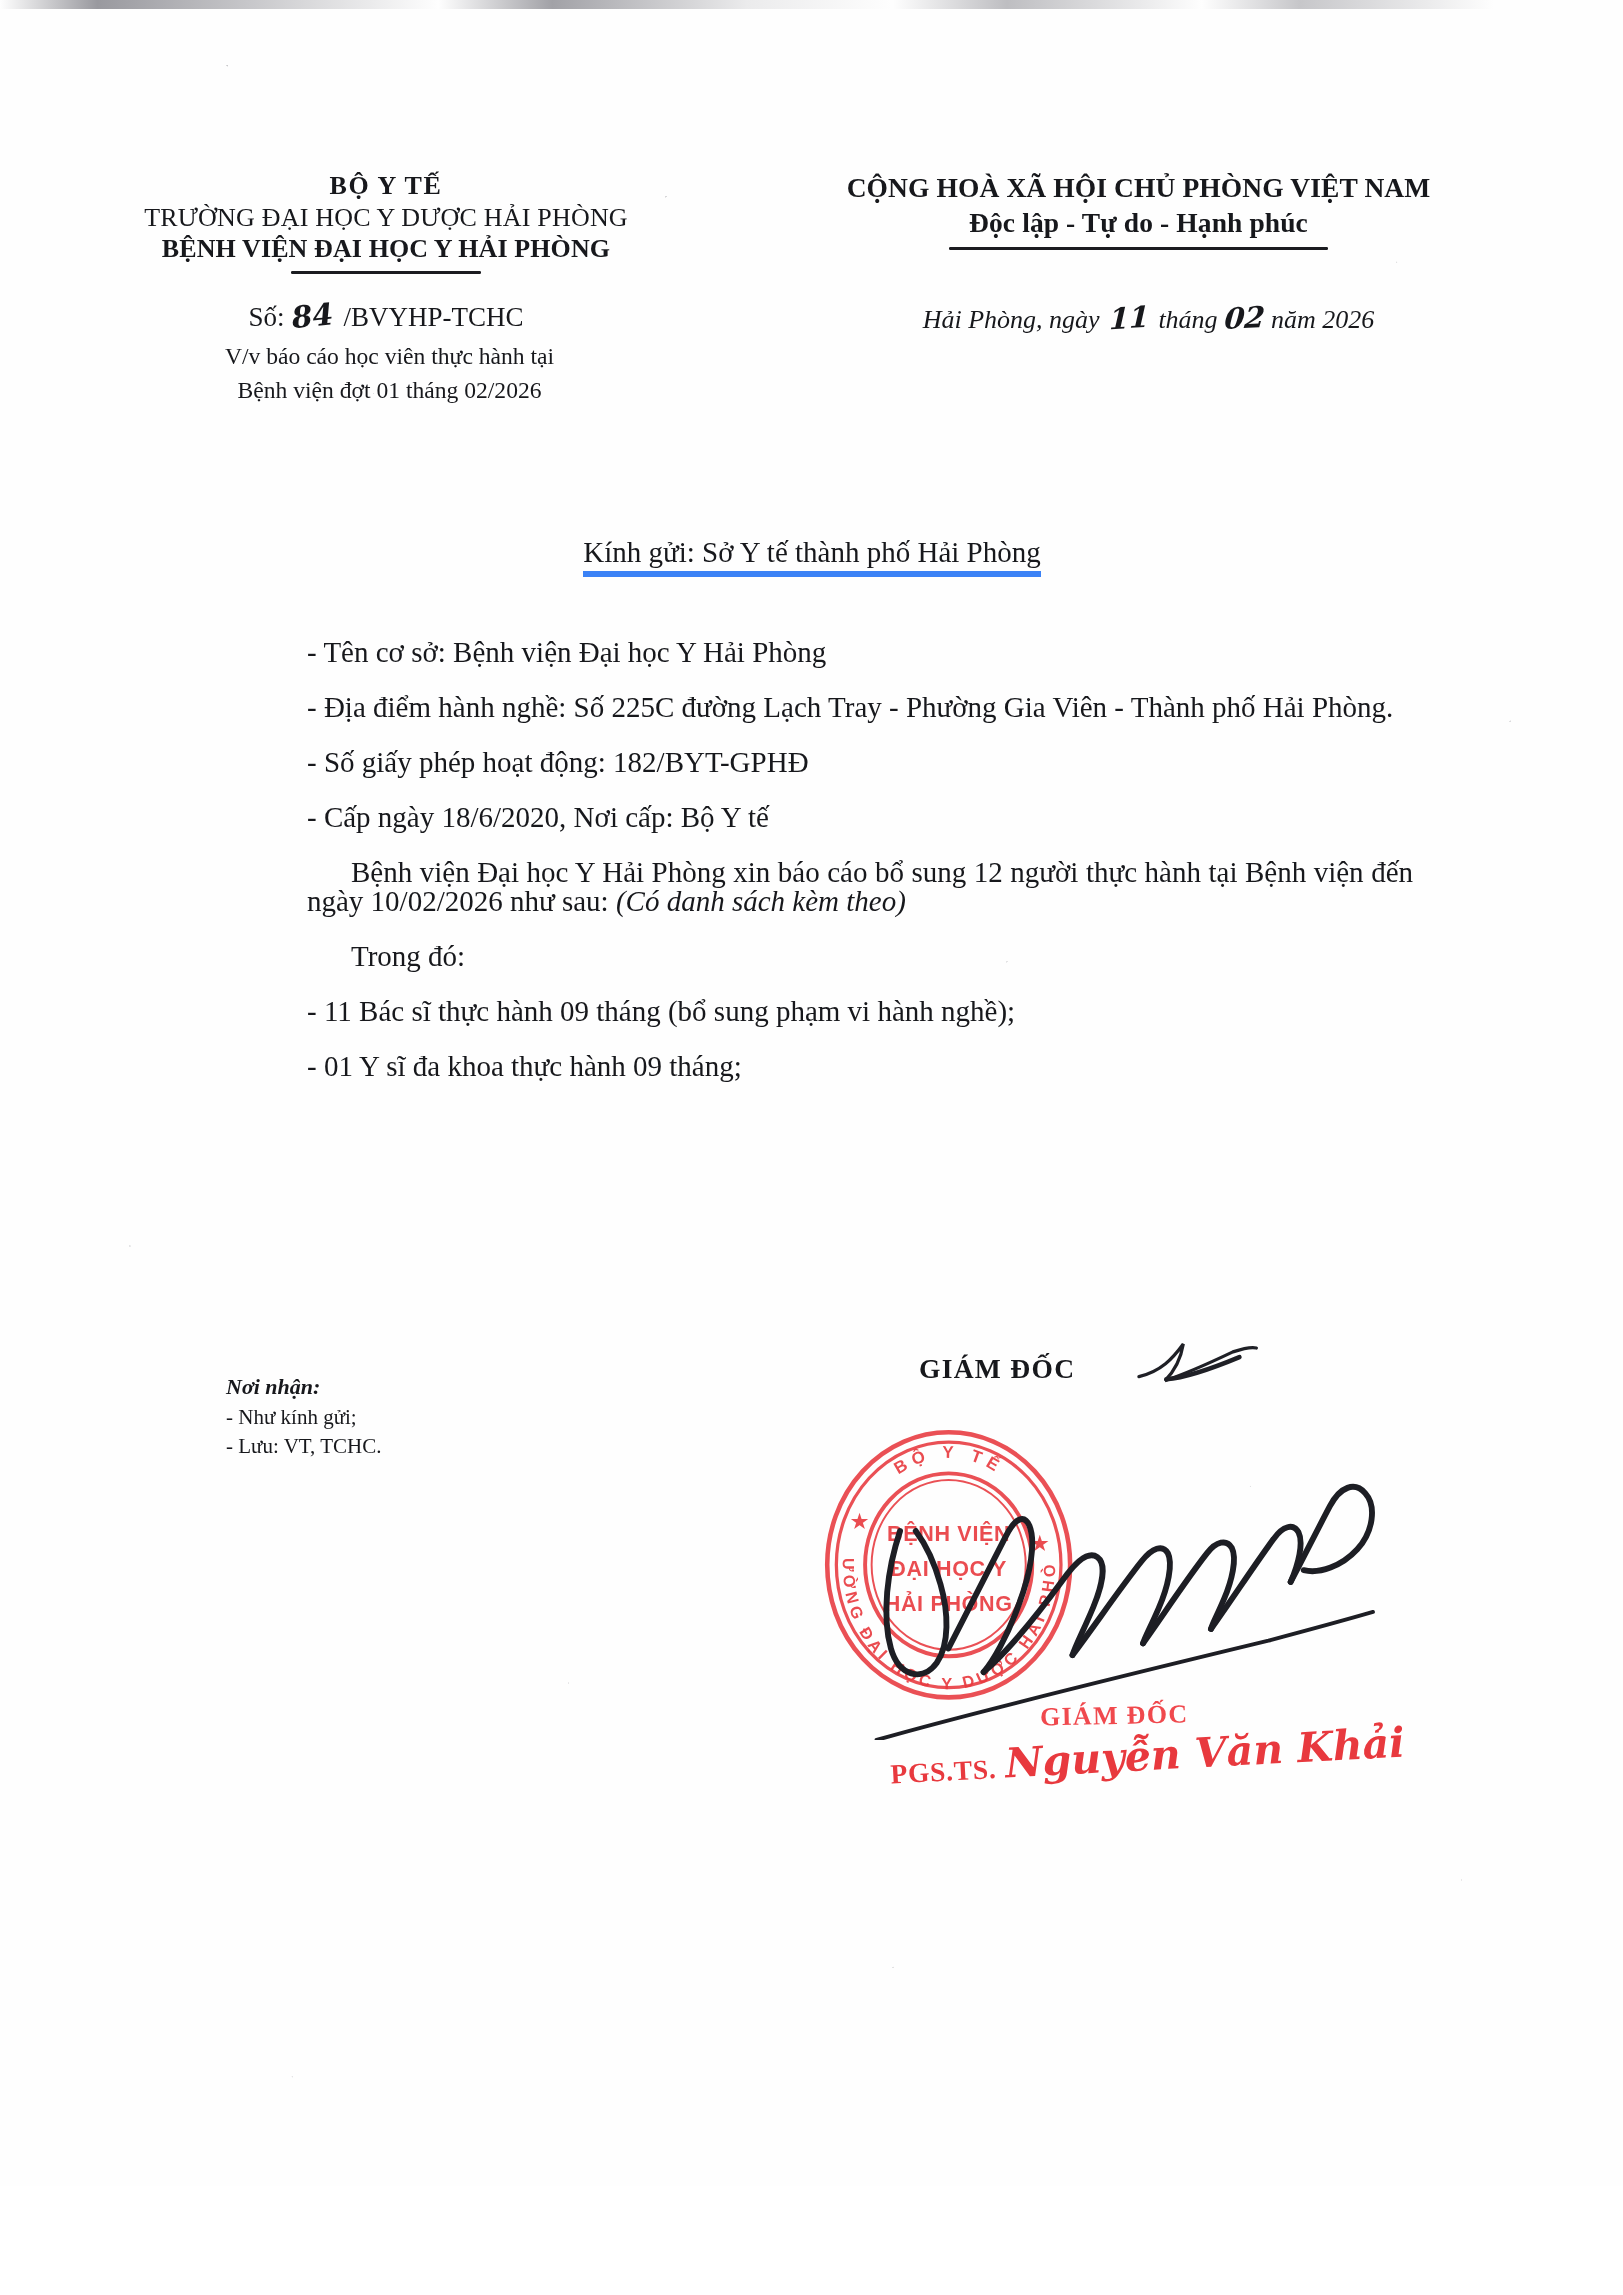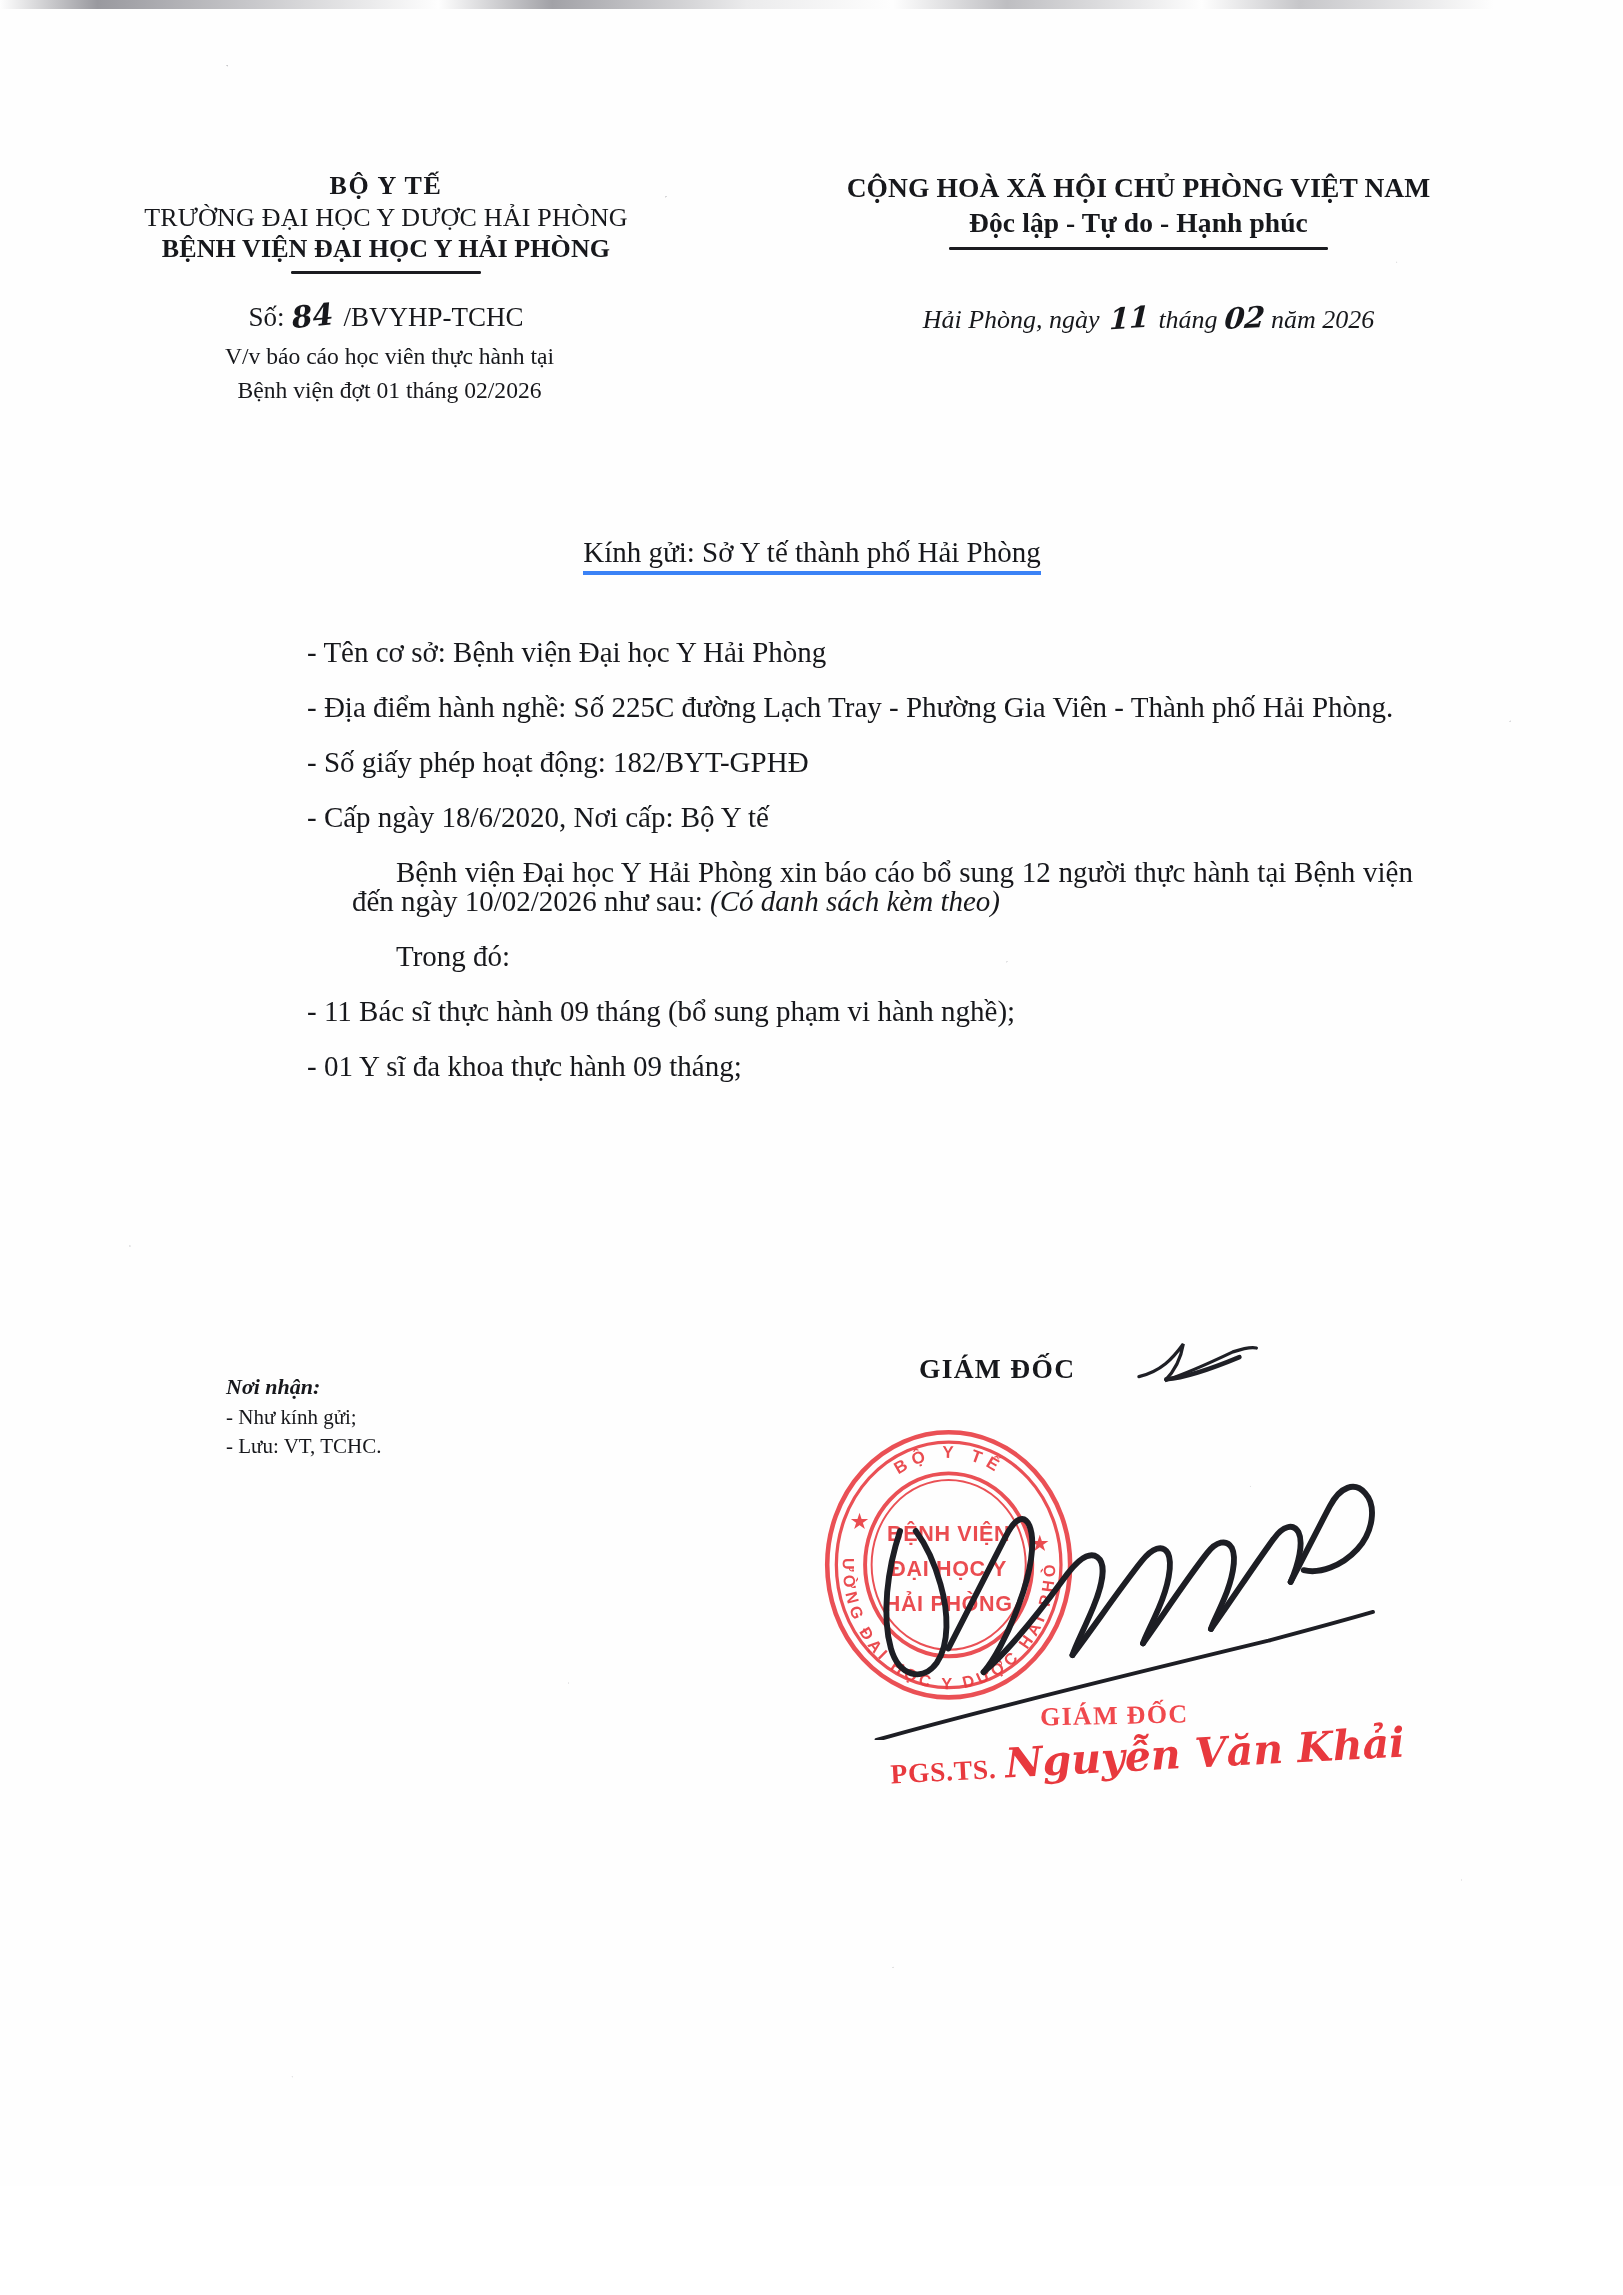--- a/index.html
+++ b/index.html
@@ -171,39 +171,39 @@
   
   .recipient {
     position: absolute;
     left: 0;
     top: 536px;
     width: 1624px;
     text-align: center;
     font-size: 29px;
   }
   .recipient span {
-    border-bottom: 4px solid #3b82f6;
+    border-bottom: 6px solid #3b82f6;
     padding-bottom: 2.6px;
   }
 
   .body-block {
     position: absolute;
     left: 307px;
     top: 638px;
     width: 1106px;
     font-size: 29px;
     line-height: 1.0;
   }
   .p {
     margin: 0 0 26px 0;
     text-align: justify;
     text-justify: inter-word;
   }
   .p.last-line-left { text-align: left; }
-  .p.indent { text-indent: 44px; margin-left: 45px; }
+  .p.indent { text-indent: 44px; }
   .it { font-style: italic; }
 
   
   .recv {
     position: absolute;
     left: 226px;
     top: 1364px;
     font-size: 21px;
     line-height: 1.36;
     margin-top: 8px;

